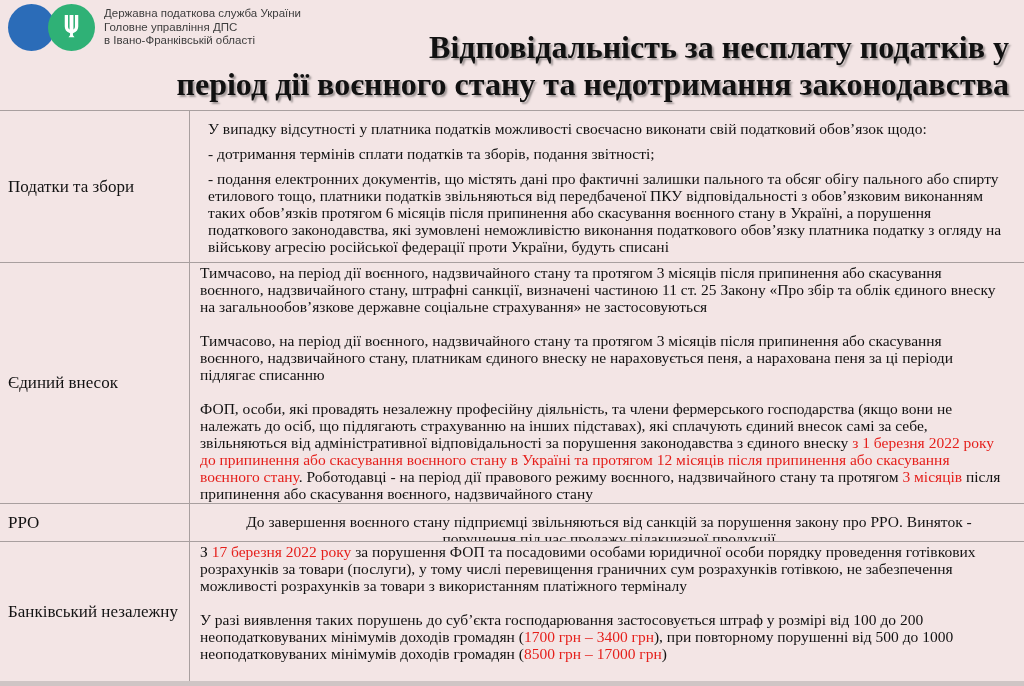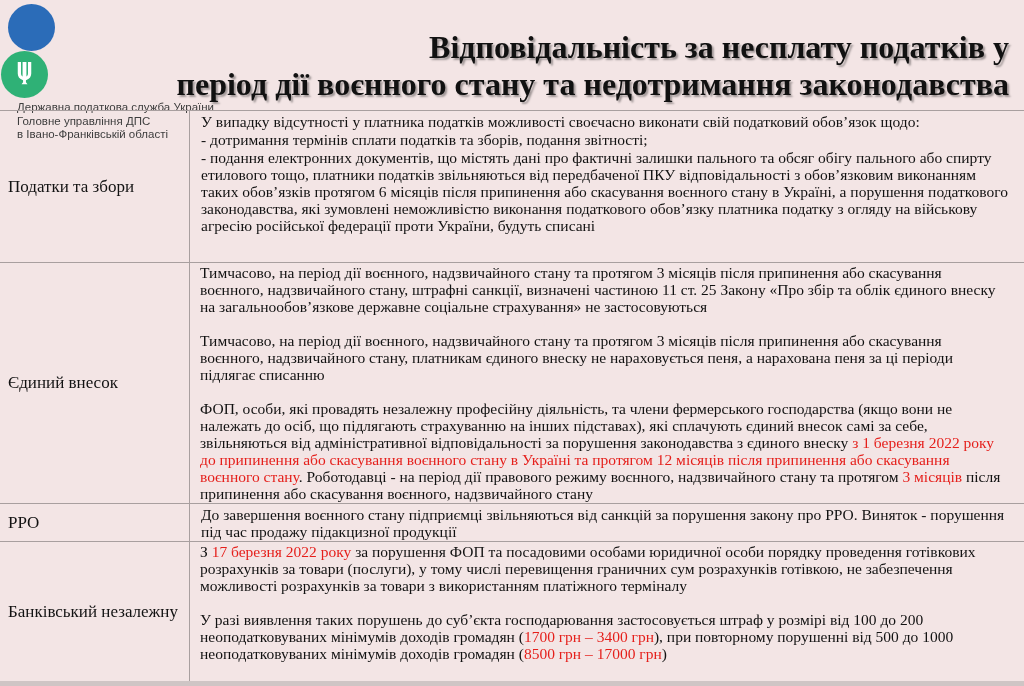--- a/index.html
+++ b/index.html
@@ -14,39 +14,39 @@
   *{box-sizing:border-box;margin:0;padding:0;}
   html,body{width:1024px;height:686px;overflow:hidden;}
   body{
     background:var(--background);
     font-family:"Liberation Serif","DejaVu Serif",serif;
     color:#121212;
     position:relative;
   }
   
   .header{position:relative;height:110px;}
-  .logo{position:absolute;left:8px;top:4px;display:flex;align-items:flex-start;flex-direction:column;}
+  .logo{position:absolute;left:8px;top:4px;display:flex;align-items:flex-start;}
   .circle{width:47px;height:47px;border-radius:50%;}
   .circle-blue{background:var(--logo-blue);}
   .circle-green{background:var(--logo-green);margin-left:-7px;display:flex;align-items:center;justify-content:center;position:relative;z-index:2;}
   .org{margin-left:9px;padding-top:3px;font-family:"Liberation Sans","DejaVu Sans",sans-serif;font-size:11.5px;line-height:13.5px;color:var(--logo-text);}
   .title{position:absolute;left:70px;right:15px;top:29px;text-align:right;
          font-weight:bold;font-size:32px;line-height:37px;color:var(--title-text);
          text-shadow:2px 2px 2px rgba(0,0,0,0.35);}
   
   .table{position:absolute;top:110px;left:0;right:0;bottom:5px;display:flex;flex-direction:column;}
   .row{display:flex;border-top:1px solid var(--table-line);}
   .row-1{height:152px;}
   .row-2{height:241px;}
-  .row-3{height:38px;}
+  .row-3{height:38px;text-align:center;}
   .row-4{flex:1;}
   .label-cell{width:190px;flex:0 0 190px;border-right:1px solid var(--table-line);
               display:flex;align-items:center;padding-left:8px;font-size:17px;}
   .content-cell{flex:1;padding:1px 6px 0 10px;font-size:15.5px;line-height:17px;overflow:hidden;}
-  .content-cell p{margin:1px;}
+  .content-cell p{margin:8px;}
   .content-cell.gapped p{margin:0 12px 17px 0;}
   .content-cell.gapped p:last-child{margin-bottom:0;}
   .red{color:var(--red-text);}
   .bottom-strip{position:absolute;left:0;right:0;bottom:0;height:5px;background:#cfc5c5;}
   .trident{width:21px;height:27px;display:block;}
 </style>
 </head>
 <body>
 
 <div class="header">

